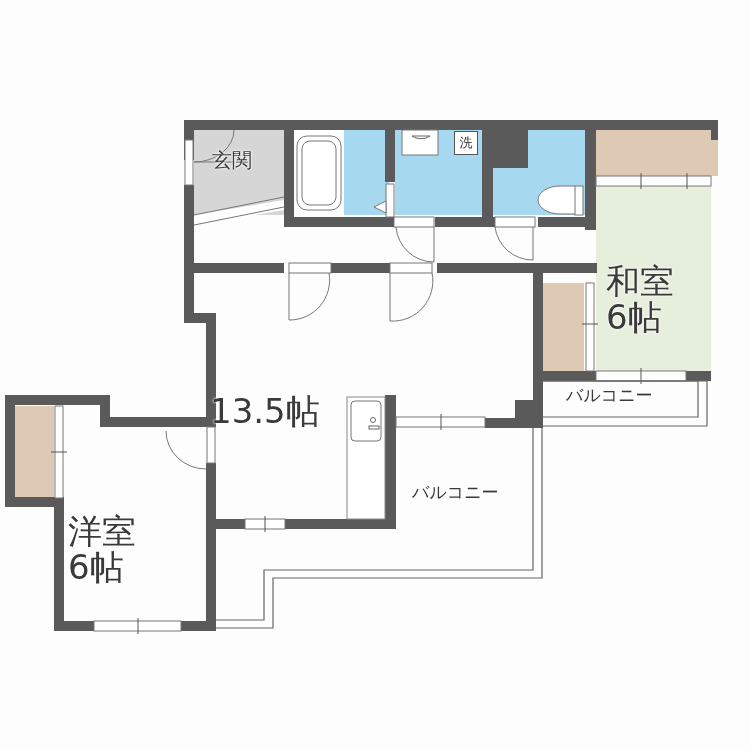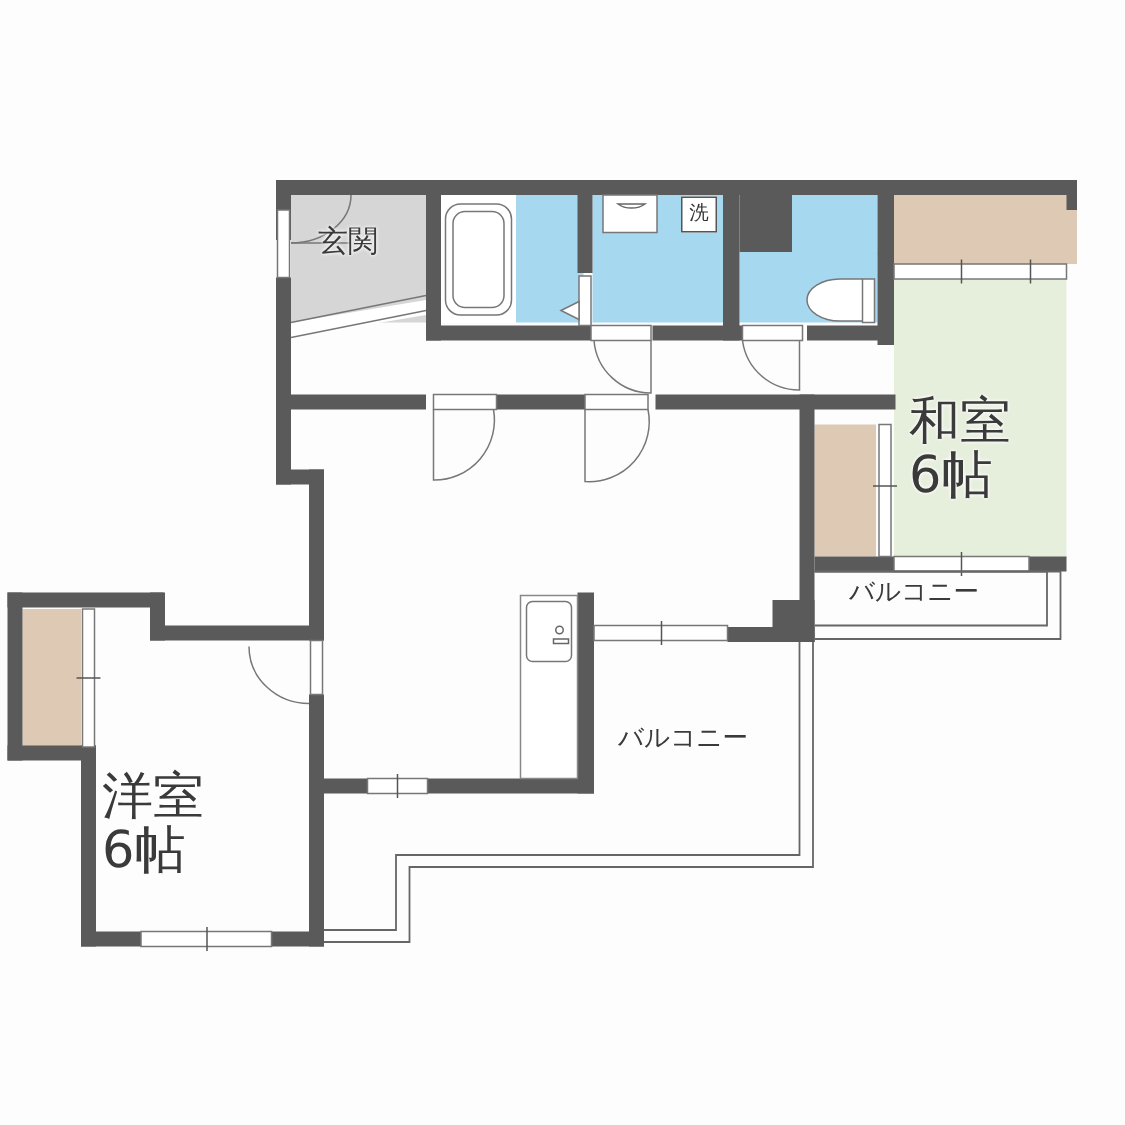--- a/index.html
+++ b/index.html
@@ -130,20 +130,21 @@
   <rect x="369" y="426" width="10" height="3" fill="none" stroke="#666"></rect>
 </svg>
 
 <div class="wash" style="left:454px;top:131px;">洗</div>
 
 <div class="lbl mid" style="left:212px;top:150px;">
   <span>玄関</span>
 </div>
 
 <div class="lbl big" style="left:210px;top:358px;width:140px;">
+  <div>13.5帖</div>
 </div>
 
 <div class="lbl big" style="left:606px;top:228px;width:110px;">
   <div>和室</div>
   <div>6帖</div>
 </div>
 
 <div class="lbl big" style="left:68px;top:478px;width:130px;">
   <div>洋室</div>
   <div>6帖</div>

